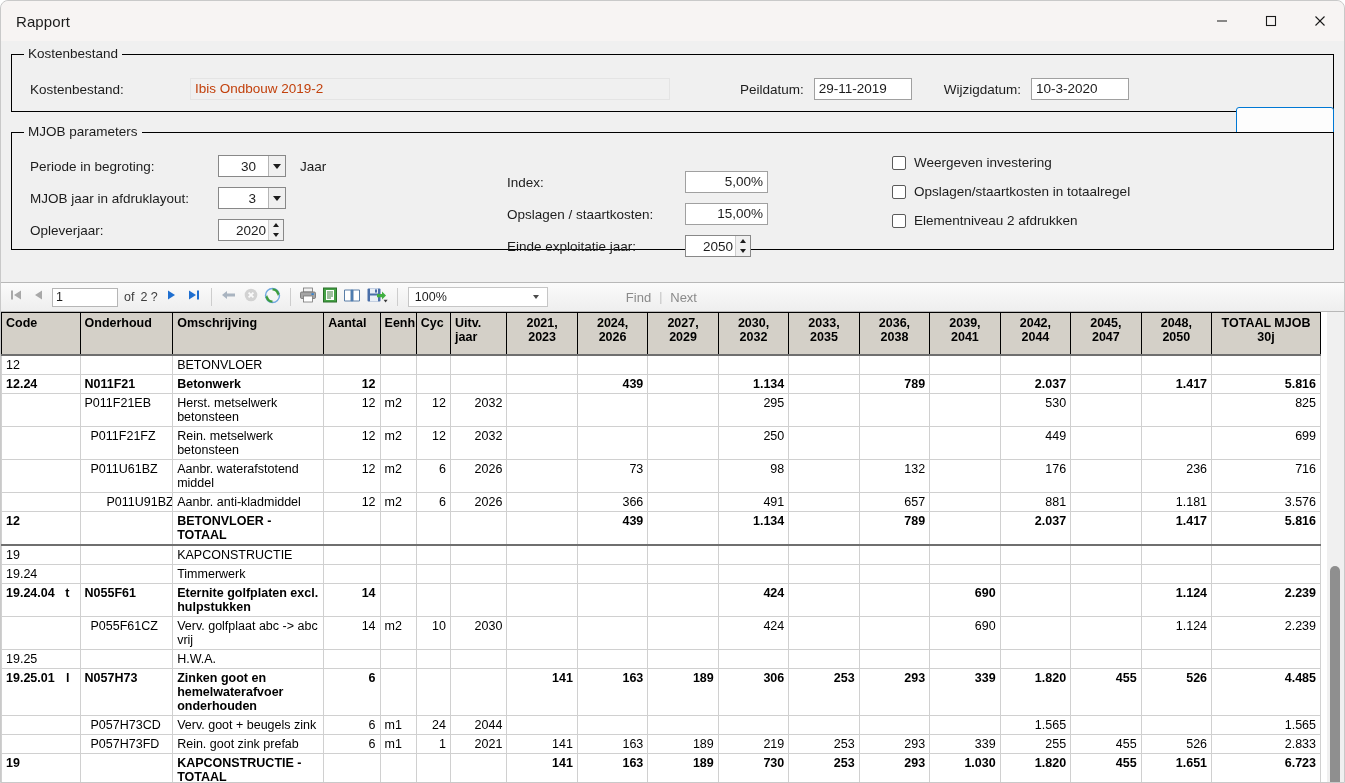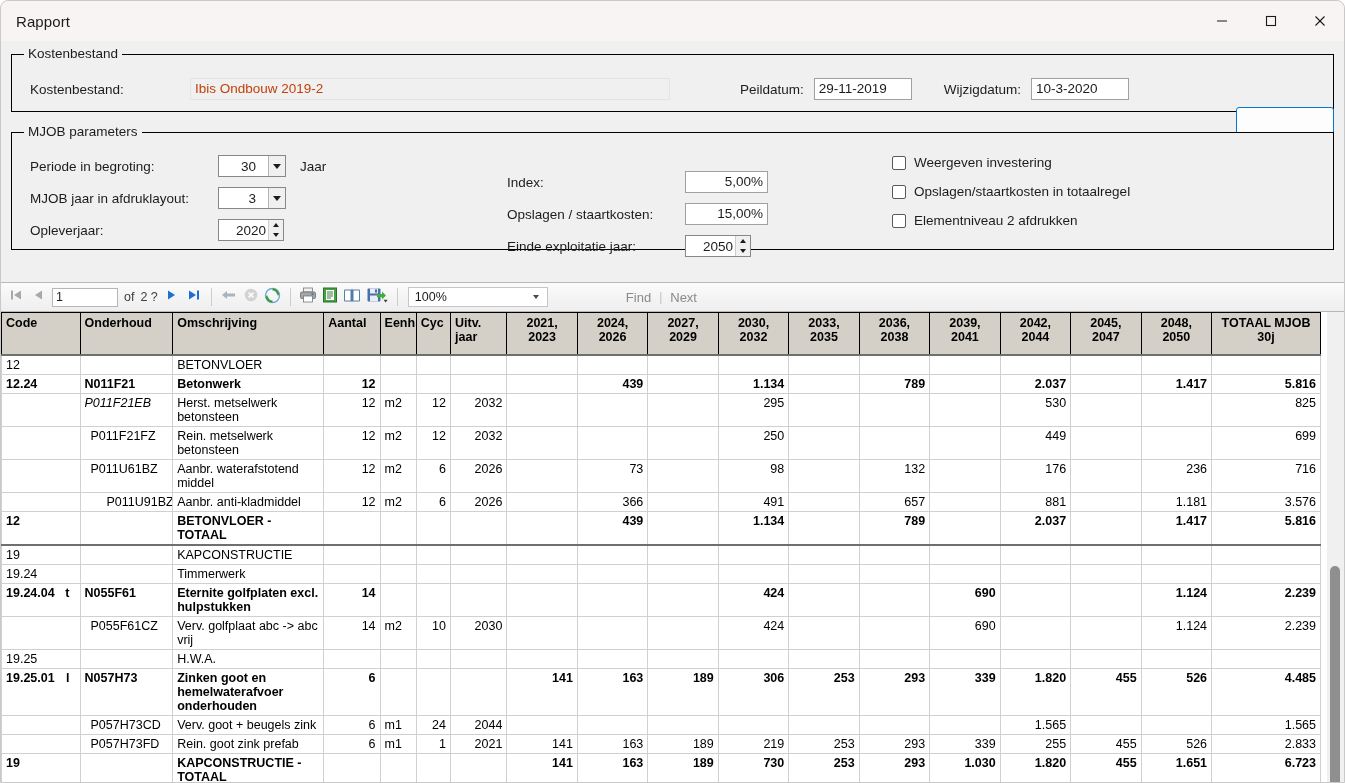--- a/index.html
+++ b/index.html
@@ -644,21 +644,21 @@
             <td class="n bold"></td>
             <td class="n bold">789</td>
             <td class="n bold"></td>
             <td class="n bold">2.037</td>
             <td class="n bold"></td>
             <td class="n bold">1.417</td>
             <td class="n bold">5.816</td>
           </tr>
           <tr>
             <td><span class="code-sub"></span></td>
-            <td style=" font-style: italic;">P011F21EB</td>
+            <td style="">P011F21EB</td>
             <td>Herst. metselwerk betonsteen</td>
             <td class="n">12</td>
             <td>m2</td>
             <td class="n">12</td>
             <td class="n">2032</td>
             <td class="n"></td>
             <td class="n"></td>
             <td class="n"></td>
             <td class="n">295</td>
             <td class="n"></td>

